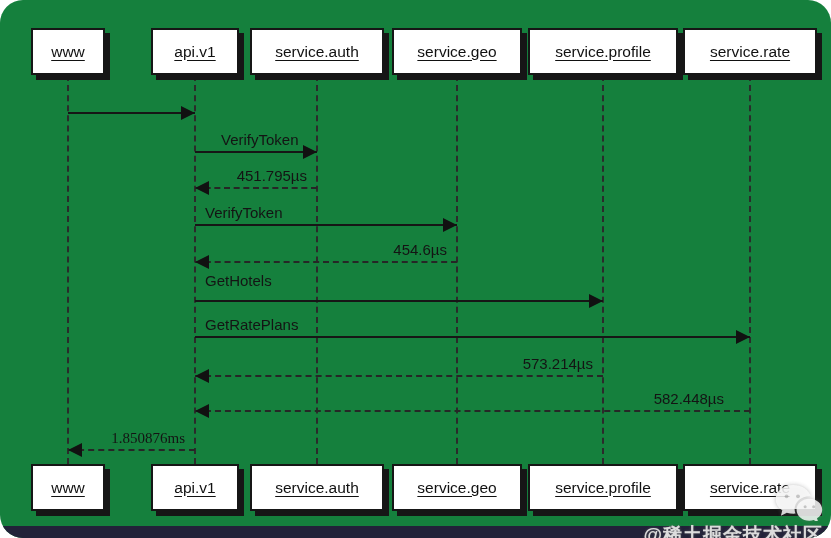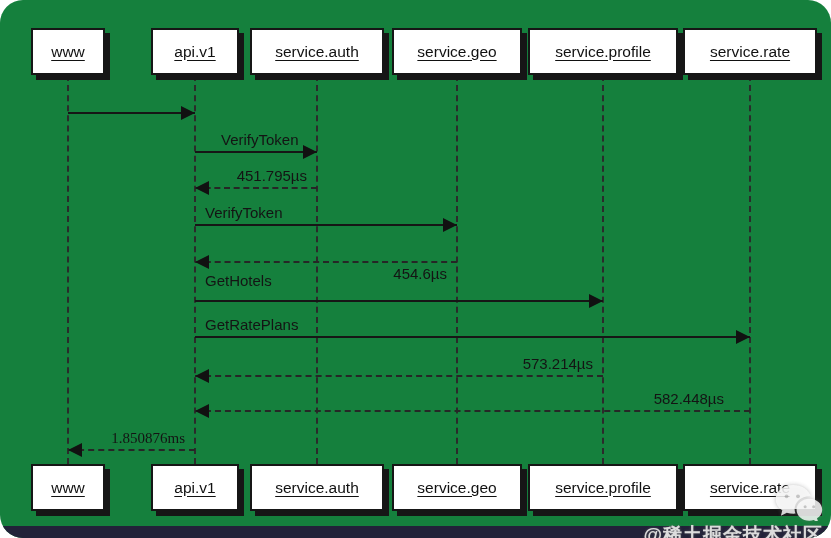--- a/index.html
+++ b/index.html
@@ -108,21 +108,21 @@
       <div class="arrowhead right" style="left: 303px; top: 145px;"></div>
       <div class="msg-label" style="top: 131px; left: 221px;">VerifyToken</div>
       <div class="msg-line dashed" style="left: 195px; top: 187px; width: 122px;"></div>
       <div class="arrowhead left" style="left: 195px; top: 181px;"></div>
       <div class="msg-label" style="top: 167px; right: 524px;">451.795µs</div>
       <div class="msg-line solid" style="left: 195px; top: 224px; width: 262px;"></div>
       <div class="arrowhead right" style="left: 443px; top: 218px;"></div>
       <div class="msg-label" style="top: 204px; left: 205px;">VerifyToken</div>
       <div class="msg-line dashed" style="left: 195px; top: 261px; width: 262px;"></div>
       <div class="arrowhead left" style="left: 195px; top: 255px;"></div>
-      <div class="msg-label" style="top: 241px; right: 384px; margin-top: 24px;">454.6µs</div>
+      <div class="msg-label" style="top: 241px; right: 384px;">454.6µs</div>
       <div class="msg-line solid" style="left: 195px; top: 300px; width: 408px;"></div>
       <div class="arrowhead right" style="left: 589px; top: 294px;"></div>
       <div class="msg-label" style="top: 272px; left: 205px;">GetHotels</div>
       <div class="msg-line solid" style="left: 195px; top: 336px; width: 555px;"></div>
       <div class="arrowhead right" style="left: 736px; top: 330px;"></div>
       <div class="msg-label" style="top: 316px; left: 205px;">GetRatePlans</div>
       <div class="msg-line dashed" style="left: 195px; top: 375px; width: 408px;"></div>
       <div class="arrowhead left" style="left: 195px; top: 369px;"></div>
       <div class="msg-label" style="top: 355px; right: 238px;">573.214µs</div>
       <div class="msg-line dashed" style="left: 195px; top: 410px; width: 555px;"></div>

